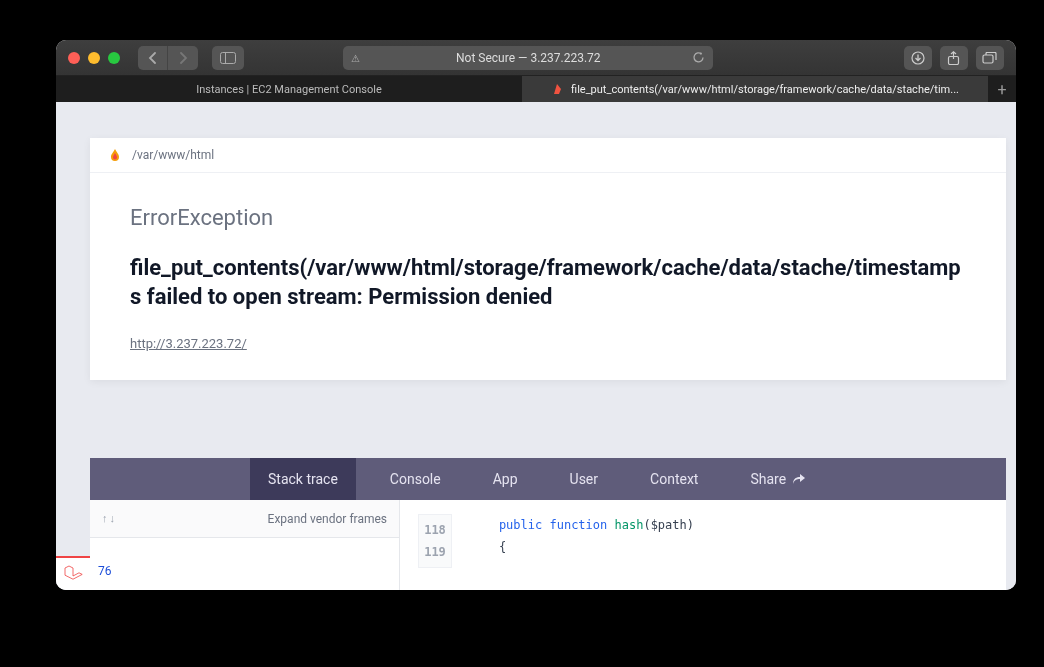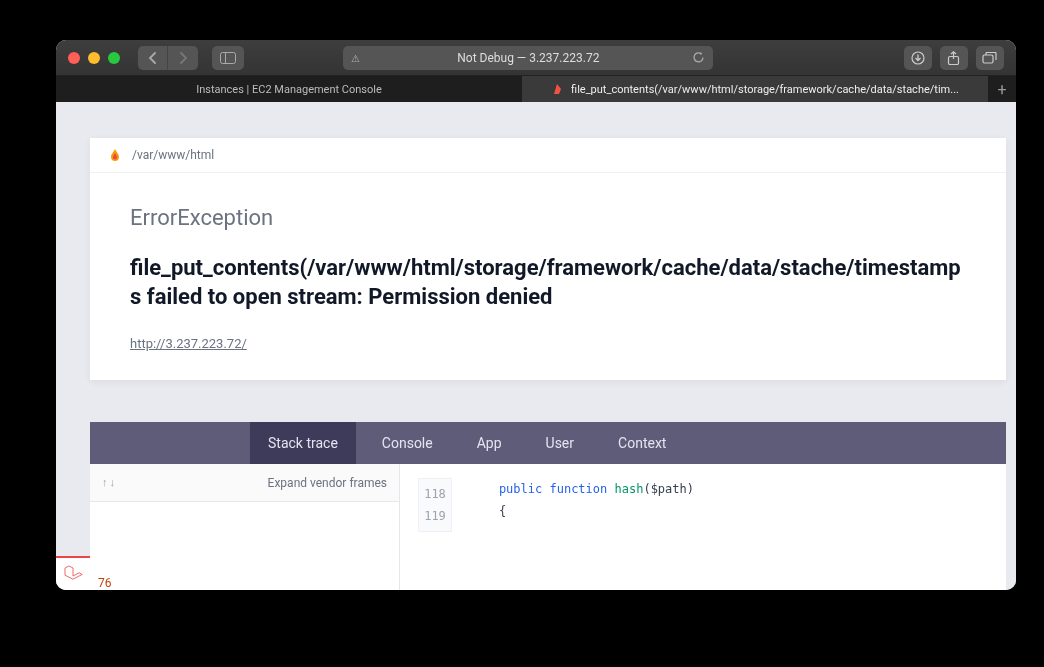--- a/index.html
+++ b/index.html
@@ -170,21 +170,22 @@
     left: 34px; right: 10px;
     top: 320px;
     bottom: 0;
   }
   .trace-tabs {
     height: 42px;
     background: #5f5c7a;
     display: flex;
     align-items: stretch;
     padding-left: 160px;
-    gap: 8px;
+    gap: 16px;
+    margin-top: 36px;
   }
   .t-tab {
     padding: 0 18px;
     display: flex; align-items: center;
     color: #e5e3f0;
     font-size: 14px;
     cursor: pointer;
   }
   .t-tab.active { background: #3d3a5a; }
   .t-tab .share-arrow { margin-left: 6px; }
@@ -237,39 +238,39 @@
   }
   .gutter {
     background: #f9fafb;
     border: 1px solid #eef0f4;
     padding: 4px 0;
     width: 34px;
     text-align: center;
     color: #9ca3af;
     margin-right: 18px;
   }
-  .gutter div { height: 22px; line-height: 22px; }
+  .gutter div { height: 22px; line-height: 22px; font-weight: bold; }
   .codelines div { height: 22px; line-height: 22px; white-space: pre; }
   .kw-blue { color: #2563eb; }
   .kw-green { color: #059669; }
   .plain { color: #374151; }
   
   .laravel-tag {
     position: absolute;
     left: 0; bottom: 0;
     width: 34px; height: 34px;
     background: #fff;
     border-top: 2px solid #ef4444;
     display: flex; align-items: center; justify-content: center;
   }
   .page-no {
     position: absolute;
     left: 42px;
-    bottom: 0;
-    color: #c2410c;
+    bottom: 12px;
+    color: #1d4ed8;
     font-size: 12px;
   }
   svg { display: block; }
 </style>
 </head>
 <body>
 
 <div class="browser-window">
 
   <div class="titlebar">
@@ -295,21 +296,21 @@
           <rect x="0.5" y="0.5" width="15" height="11" rx="2" stroke="#aaa" fill="none"></rect>
           <line x1="5.5" y1="0.5" x2="5.5" y2="11.5" stroke="#aaa"></line>
         </svg>
     </div>
     <div class="address-bar">
       <span class="lock">
         <svg width="12" height="12" viewBox="0 0 12 12">
             <text x="0" y="10" font-size="10" fill="#aaa">⚠</text>
           </svg>
       </span>
-      <span><span>Not Debug — </span><span>3.237.223.72</span></span>
+      <span><span>Not Secure — </span><span>3.237.223.72</span></span>
       <span class="reload">
         <svg width="13" height="13" viewBox="0 0 13 13">
             <path d="M11 6.5 A4.5 4.5 0 1 1 9.5 3" stroke="#aaa" stroke-width="1.3" fill="none"></path>
             <path d="M9 1 L10 3.2 L7.8 3.5 Z" fill="#aaa"></path>
           </svg>
       </span>
     </div>
     <div class="right-buttons">
       <div class="tb-btn">
         <svg width="14" height="14" viewBox="0 0 14 14">
@@ -368,20 +369,28 @@
       </div>
     </div>
 
     <div class="trace-section">
       <div class="trace-tabs">
         <div class="t-tab active">Stack trace</div>
         <div class="t-tab">Console</div>
         <div class="t-tab">App</div>
         <div class="t-tab">User</div>
         <div class="t-tab">Context</div>
+        <div class="t-tab">
+          <span>Share</span>
+          <span class="share-arrow">
+            <svg width="14" height="12" viewBox="0 0 14 12">
+                <path d="M1 11 C1 5 5 4 8 4 V1 L13 5 L8 9 V6 C5 6 2 7 1 11 Z" fill="#e5e3f0"></path>
+              </svg>
+          </span>
+        </div>
       </div>
       <div class="trace-body">
         <div class="trace-left">
           <div class="trace-left-head">
             <div class="arrows">
               <span>↑</span>
               <span>↓</span>
             </div>
             <span class="expand-link">Expand vendor frames</span>
           </div>

